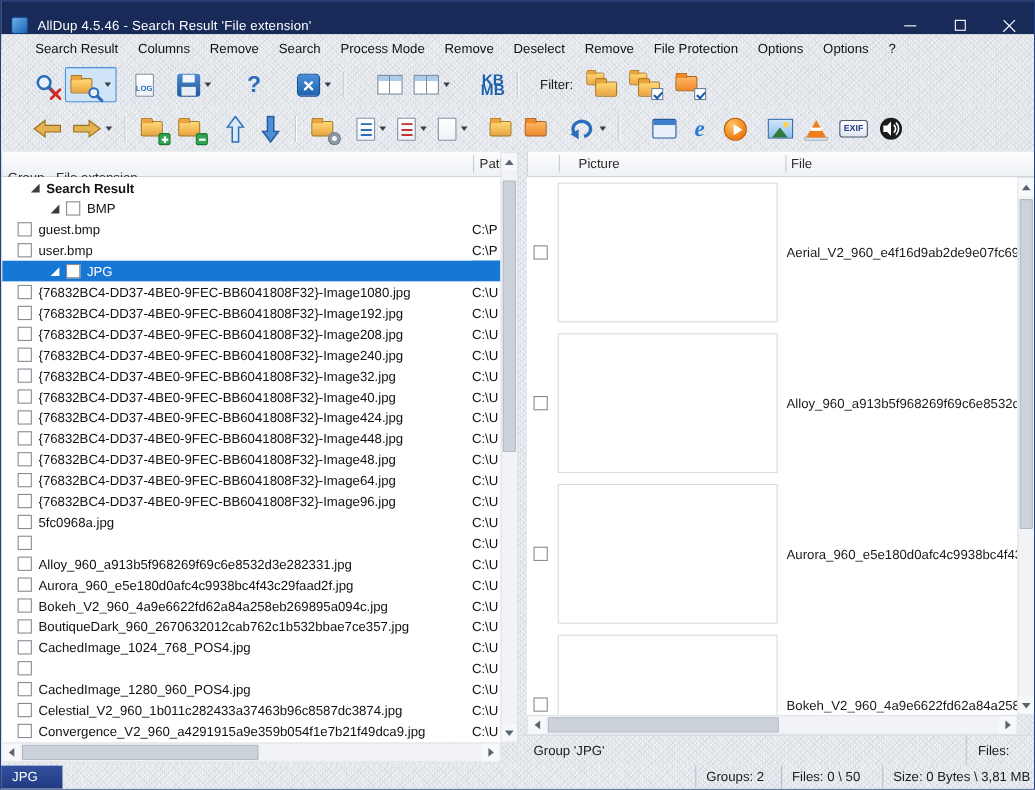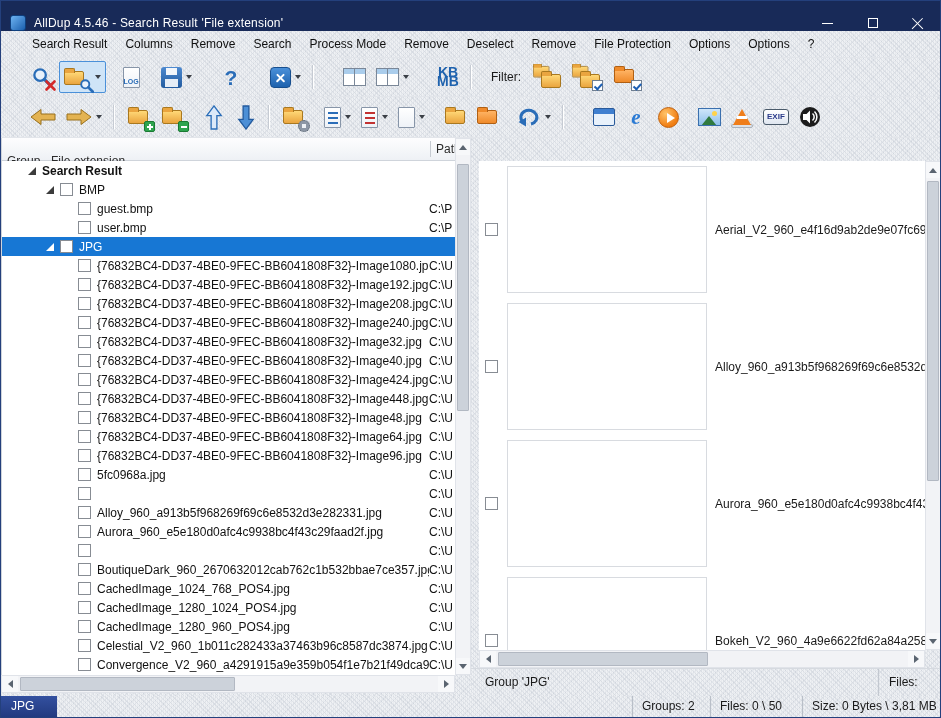--- a/index.html
+++ b/index.html
@@ -103,21 +103,21 @@
   #lh-path{position:absolute;left:434px;top:4px}
   #right-header{left:478px;width:463px}
   .rh-div{position:absolute;top:3px;bottom:3px;width:1px;background:#c6cbd2}
   #rh-picture{position:absolute;left:46px;top:4px}
   #rh-file{position:absolute;left:239px;top:4px}
 
   #left-rows{position:absolute;left:0;top:23px;width:454px;height:514px;background:#fff;overflow:hidden;border-left:1px solid #cfd4db}
   .trow{position:relative;display:flex;align-items:center;height:19px;font-size:12px;color:#111;background:#fff;white-space:nowrap}
   .row-root{padding-left:26px;font-weight:bold}
   .row-group{padding-left:44px}
-  .row-file{padding-left:62px}
+  .row-file{}
   .twisty{width:0;height:0;border-bottom:8px solid #3c3c3c;border-left:8px solid transparent;margin-right:6px;flex:none}
   .row-file .twisty{visibility:hidden}
   .cbx{width:13px;height:13px;background:#fff;border:1px solid #878c93;margin-right:6px;flex:none;display:inline-block}
   .lbl{overflow:hidden;text-overflow:clip}
   .pathcell{position:absolute;right:0;top:0;width:26px;height:100%;overflow:hidden;display:flex;align-items:center;background:inherit}
   .trow.selected{background:#1777d4}
   .trow.selected .lbl{color:#fff}
   .trow.selected .twisty{border-bottom-color:#fff}
   .trow.selected .pathcell{background:#1777d4}
 
@@ -502,38 +502,38 @@
         </div>
         <div class="trow row-file">
           <i class="twisty"></i>
           <span class="cbx"></span>
           <span class="lbl">Aurora_960_e5e180d0afc4c9938bc4f43c29faad2f.jpg</span>
           <span class="pathcell">C:\U</span>
         </div>
         <div class="trow row-file">
           <i class="twisty"></i>
           <span class="cbx"></span>
+          <span class="lbl">Bokeh_V2_960_4a9e6622fd62a84a258eb269895a094c.jpg</span>
           <span class="pathcell">C:\U</span>
         </div>
         <div class="trow row-file">
           <i class="twisty"></i>
           <span class="cbx"></span>
           <span class="lbl">BoutiqueDark_960_2670632012cab762c1b532bbae7ce357.jpg</span>
           <span class="pathcell">C:\U</span>
         </div>
         <div class="trow row-file">
           <i class="twisty"></i>
           <span class="cbx"></span>
           <span class="lbl">CachedImage_1024_768_POS4.jpg</span>
           <span class="pathcell">C:\U</span>
         </div>
         <div class="trow row-file">
           <i class="twisty"></i>
           <span class="cbx"></span>
-          <span class="lbl">CachedImage_1280_1024_POS4.jpg</span>
           <span class="pathcell">C:\U</span>
         </div>
         <div class="trow row-file">
           <i class="twisty"></i>
           <span class="cbx"></span>
           <span class="lbl">CachedImage_1280_960_POS4.jpg</span>
           <span class="pathcell">C:\U</span>
         </div>
         <div class="trow row-file">
           <i class="twisty"></i>
@@ -562,20 +562,26 @@
     <div class="sb" id="left-hscroll">
       <div class="sbtn lft">
           <i class="tri-left"></i>
         </div>
       <div id="left-hthumb"></div>
       <div class="sbtn rgt">
           <i class="tri-right"></i>
         </div>
     </div>
 
+    <div class="hdr" id="right-header">
+      <i class="rh-div" style="left:28px"></i>
+      <span id="rh-picture">Picture</span>
+      <i class="rh-div" style="left:234px"></i>
+      <span id="rh-file">File</span>
+    </div>
 
     <div id="right-rows">
 
     <div class="rrow">
           <span class="cbx"></span>
           <div class="thumb"></div>
           <span class="rfile">Aerial_V2_960_e4f16d9ab2de9e07fc69b4...</span>
         </div>
         <div class="rrow">
           <span class="cbx"></span>

